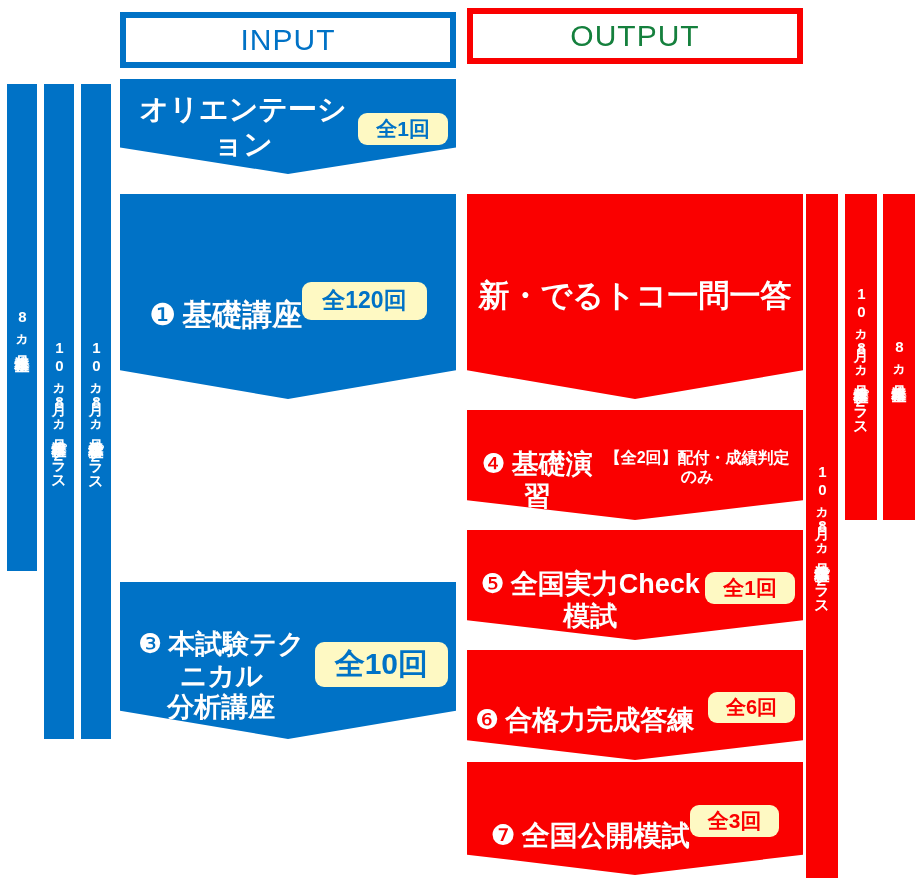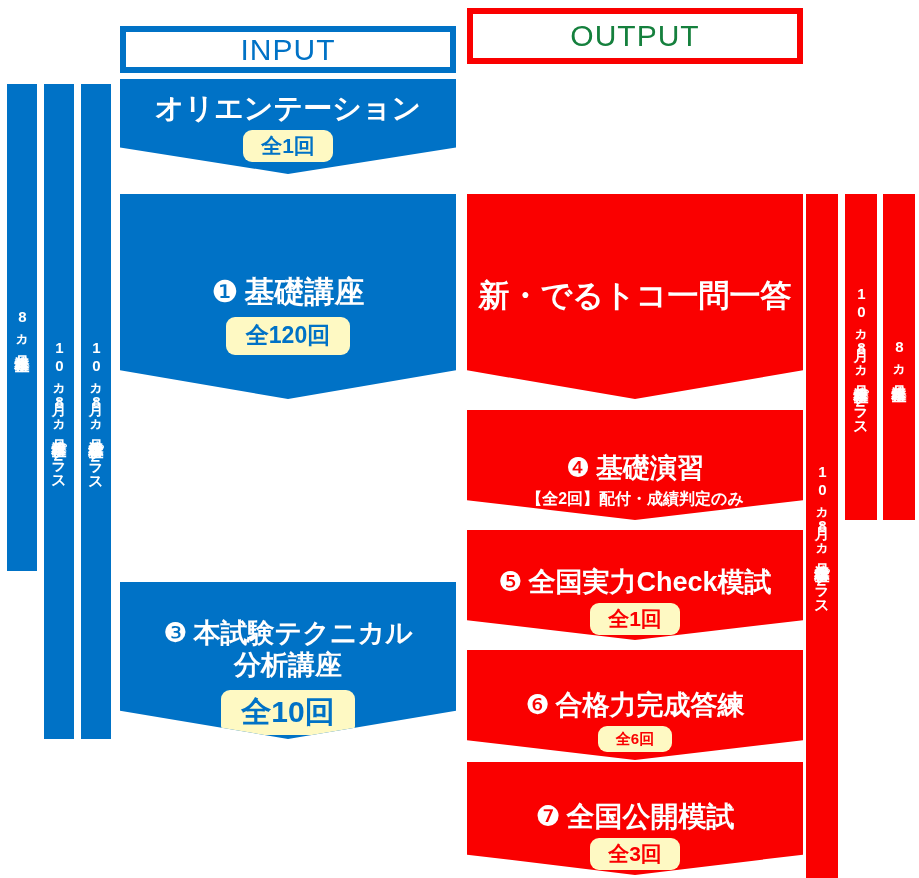--- a/index.html
+++ b/index.html
@@ -25,21 +25,21 @@
     box-sizing: border-box;
     background: #ffffff;
     display: flex;
     align-items: center;
     justify-content: center;
     font-size: 30px;
     letter-spacing: 1px;
     font-weight: 400;
   }
   .hdr.input {
-    left: 120px; top: 26px; width: 336px; height: 47px;
+    left: 120px; top: 12px; width: 336px; height: 56px;
     border: 6px solid #0072c6;
     color: #0072c6;
   }
   .hdr.output {
     left: 467px; top: 8px; width: 336px; height: 56px;
     border: 6px solid #fa0000;
     color: #15803d;
   }
 
   
@@ -60,21 +60,21 @@
     padding: 6px 0;
   }
   .vbar.blue { background: #0072c6; }
   .vbar.red  { background: #fa0000; }
 
   
   .card {
     position: absolute;
     box-sizing: border-box;
     display: flex;
-    flex-direction: column;
+    flex-direction: row;
     align-items: center;
     justify-content: center;
     color: #ffffff;
     text-align: center;
     padding: 4px 8px;
   }
   .card.blue { background: #0072c6; }
   .card.red  { background: #fa0000; }
   
   .card.notch {
@@ -183,25 +183,25 @@
     <div class="card-sub">【全2回】配付・成績判定のみ</div>
   </div>
 
   <div class="card red notch-shallow" style="left:467px; top:530px; width:336px; height:110px;">
     <div class="card-title" style="font-size:27px;">
       <span class="circ">❺</span><span>全国実力Check模試</span>
     </div>
     <div class="count-pill red-text" style="font-size:21px; padding:5px 18px 6px 18px; margin-top:5px;">全1回</div>
   </div>
 
-  <div class="card red notch-shallow" style="left:467px; top:650px; width:336px; height:110px;">
+  <div class="card red notch-shallow" style="left:467px; top:650px; width:336px; height:110px;justify-content:space-between;">
     <div class="card-title" style="font-size:27px;">
       <span class="circ">❻</span><span>合格力完成答練</span>
     </div>
-    <div class="count-pill red-text" style="font-size:15px; padding:5px 18px 6px 18px; margin-top:5px;">全6回</div>
+    <div class="count-pill red-text" style="font-size:20px; padding:5px 18px 6px 18px; margin-top:5px;">全6回</div>
   </div>
 
   <div class="card red notch-shallow" style="left:467px; top:762px; width:336px; height:113px;">
     <div class="card-title" style="font-size:28px;">
       <span class="circ">❼</span><span>全国公開模試</span>
     </div>
     <div class="count-pill red-text" style="font-size:21px; padding:5px 18px 6px 18px; margin-top:5px;">全3回</div>
   </div>
 
 </div>

